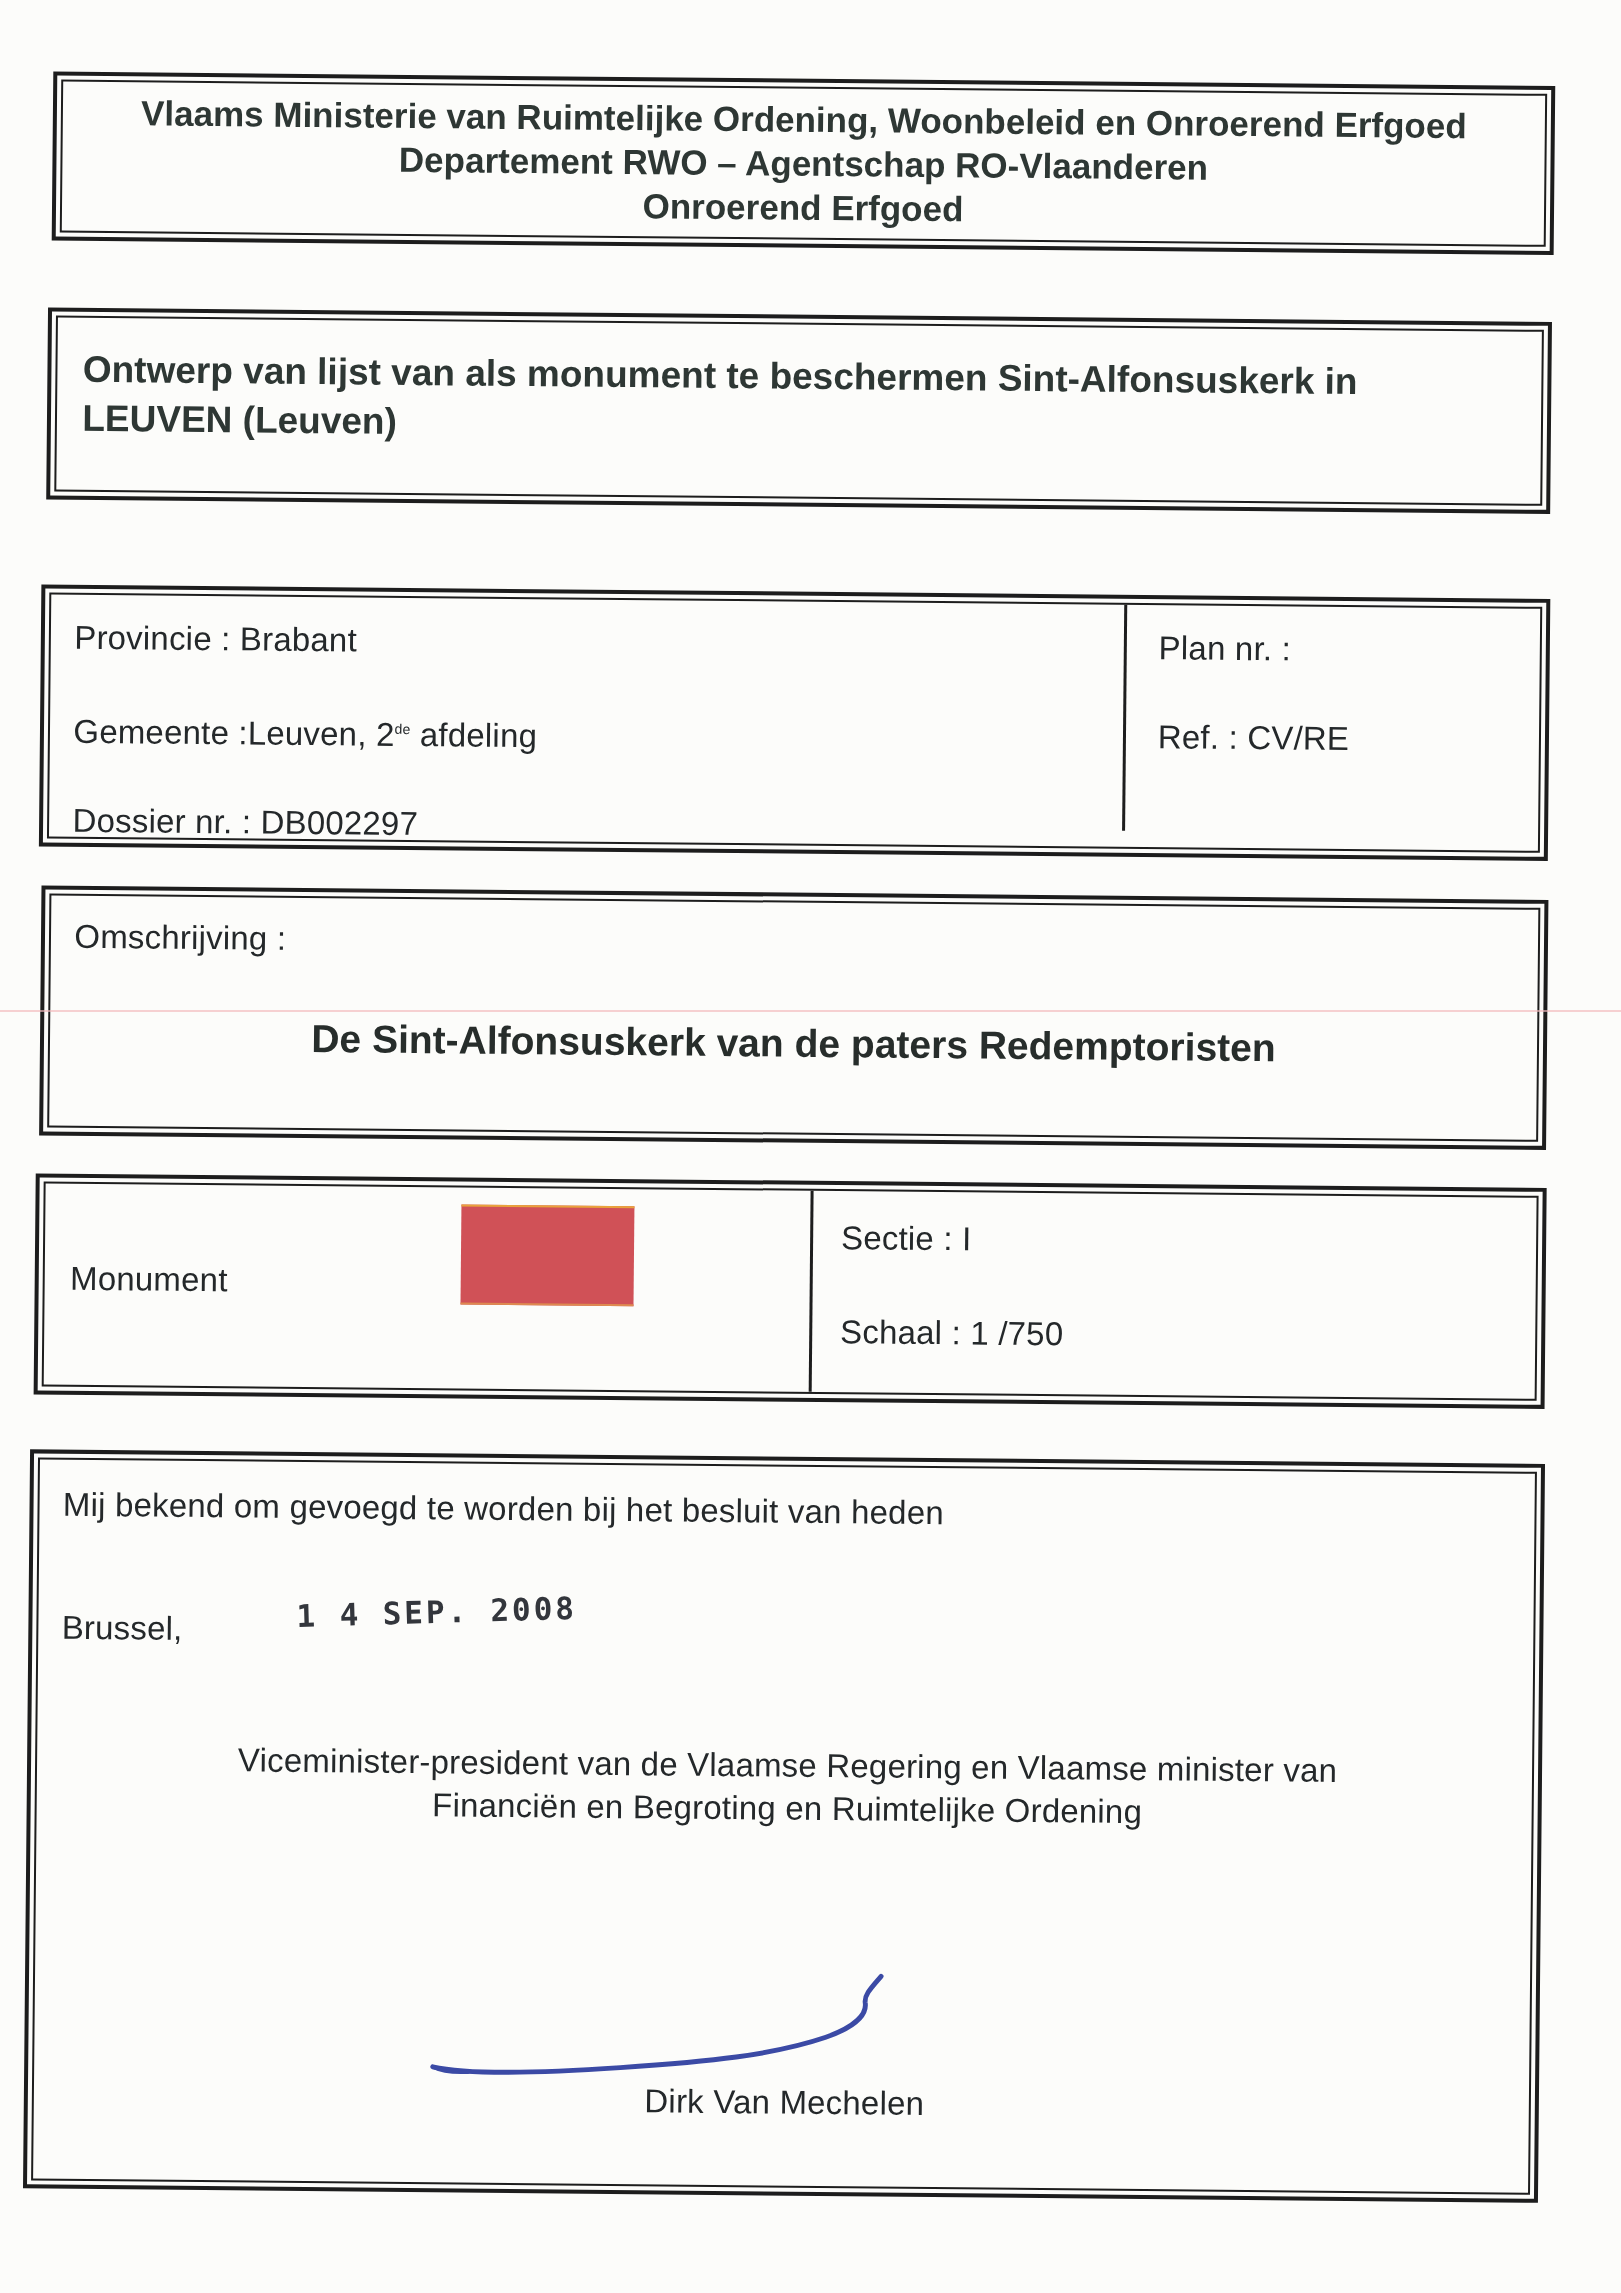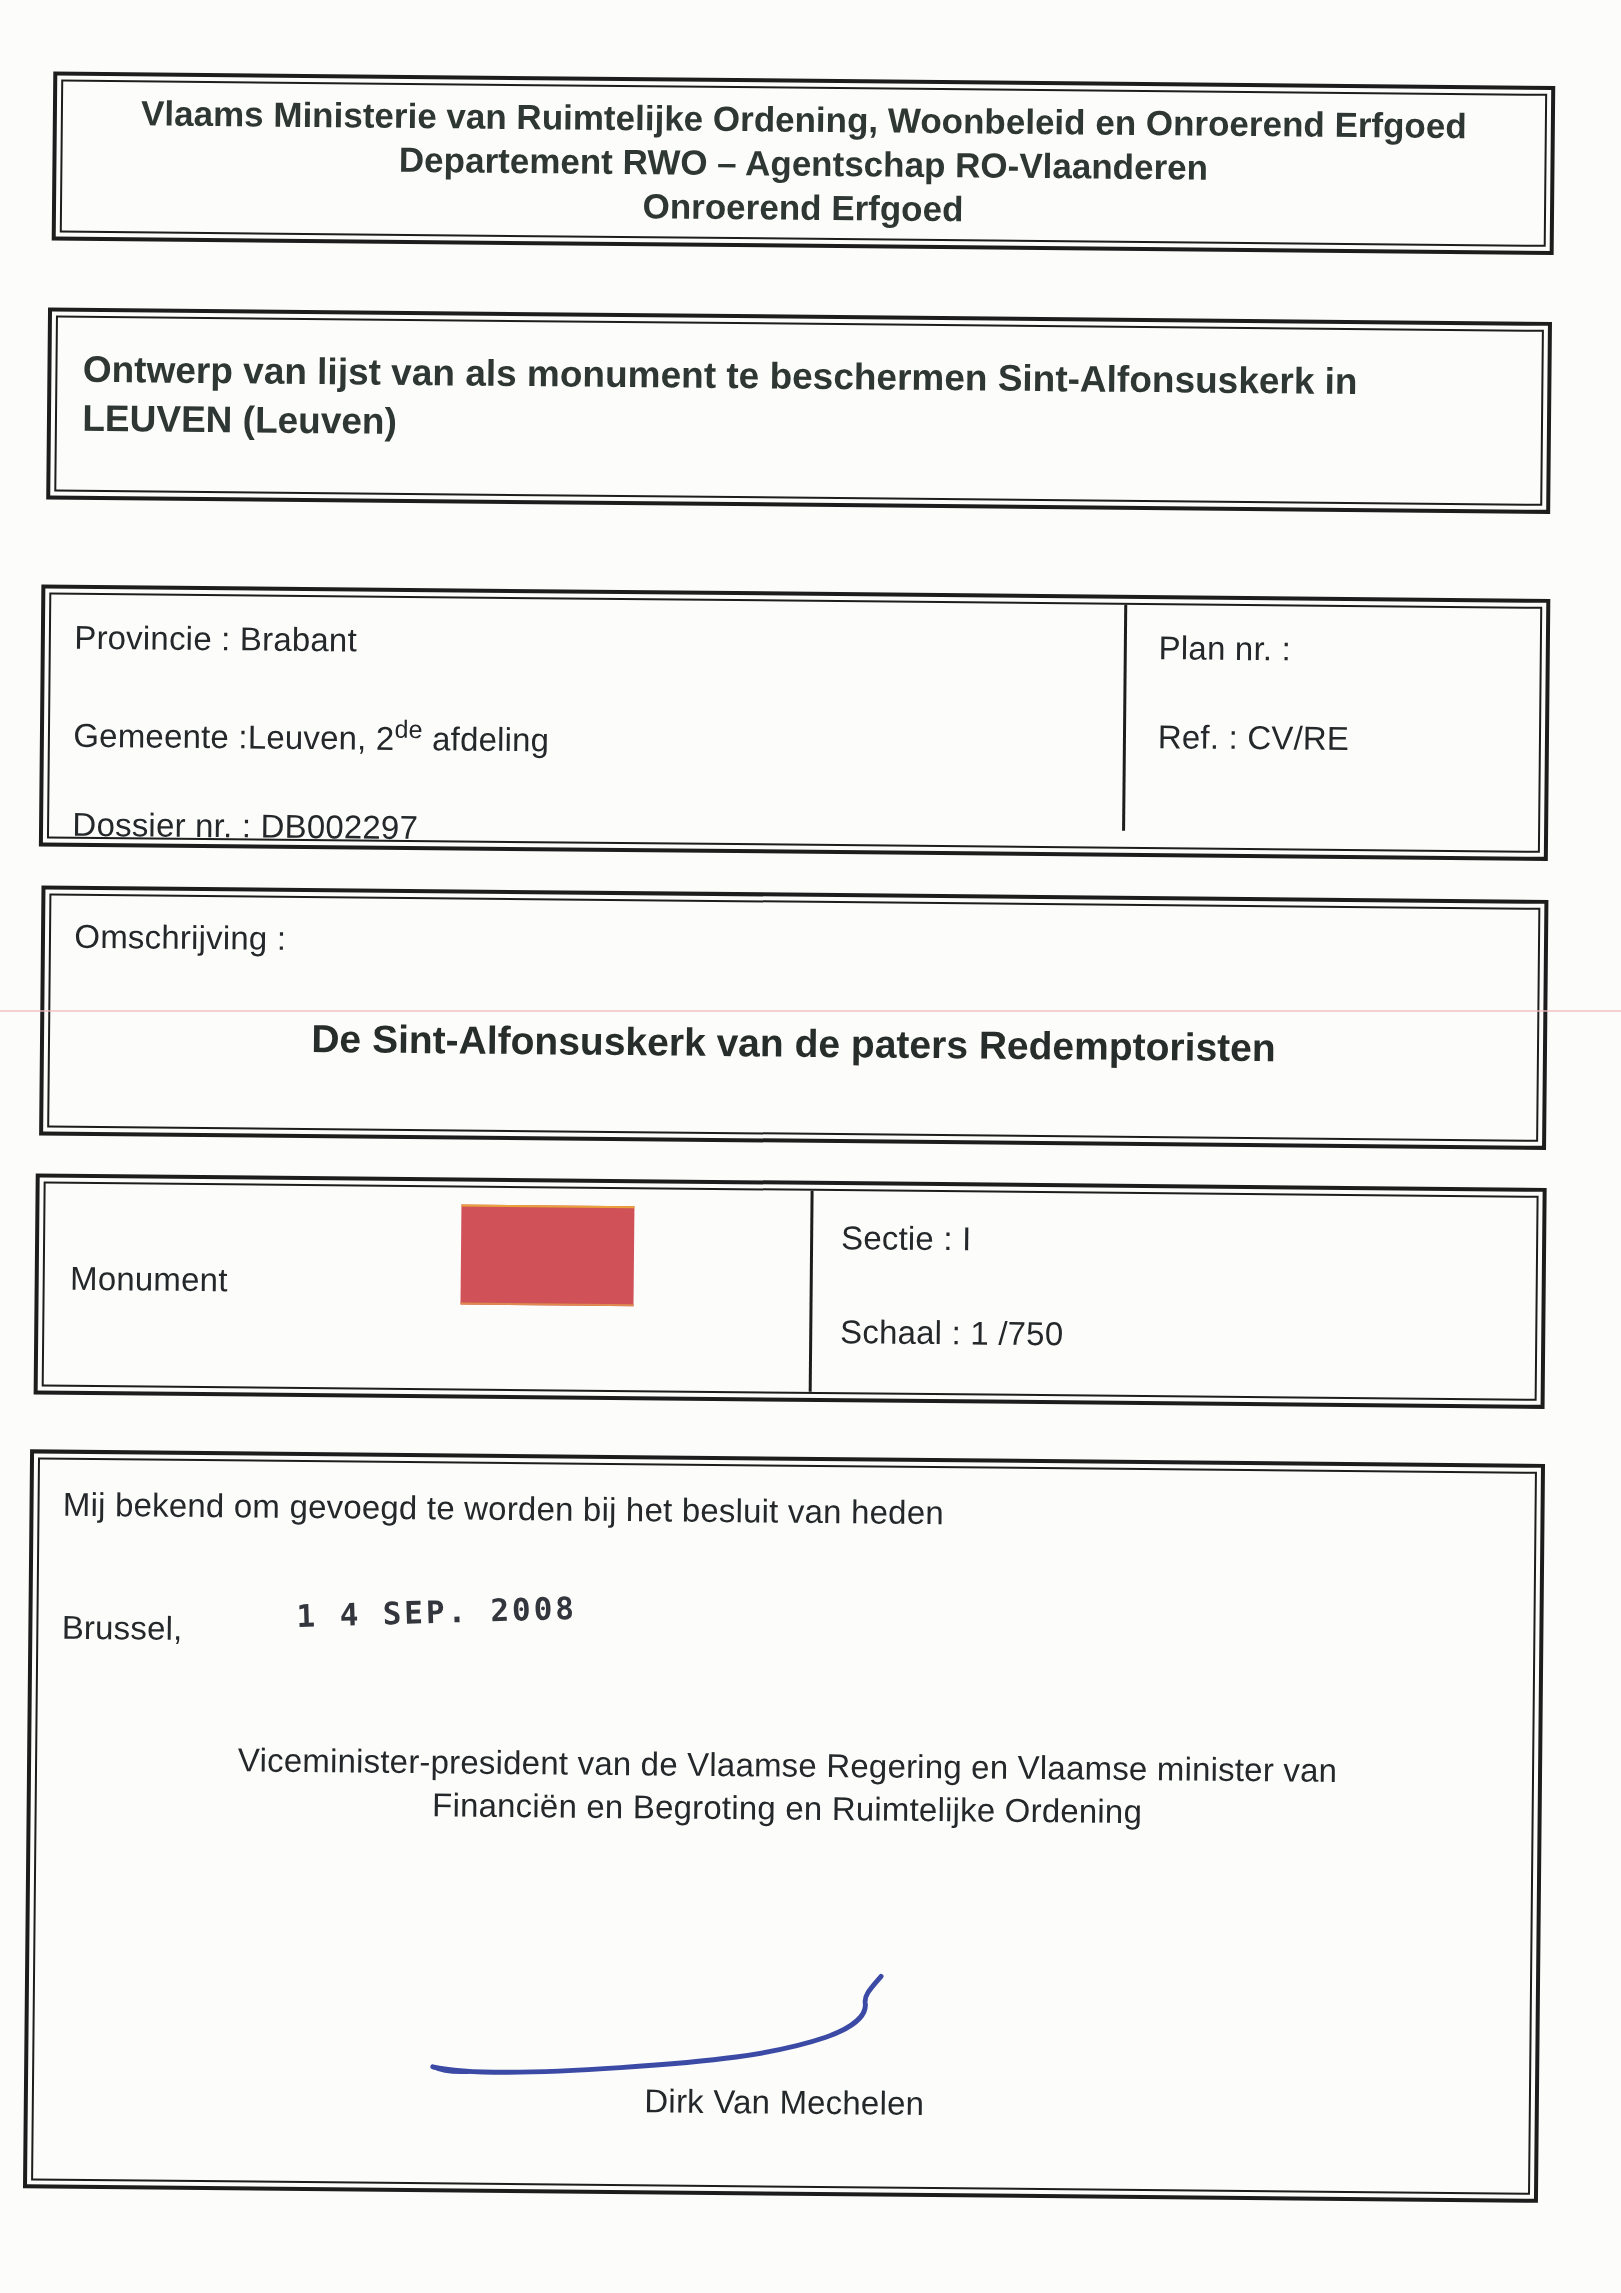--- a/index.html
+++ b/index.html
@@ -24,21 +24,21 @@
 
   
   #title-box{left:51px;top:307px;width:1504px;height:192px;}
   #title-box .dbox-in{padding:27.4px 13.7px 0 25.5px;box-sizing:border-box;}
   #title-box .tline{font-size:37px;line-height:49px;}
 
   
   #info-box{left:47px;top:584px;width:1509px;height:262px;}
   #info-box .left-col{position:absolute;left:23.5px;top:21.6px;}
   #info-box .row{margin-bottom:46px;}
-  #info-box sup{font-size:25px;}
+  #info-box sup{font-size:14px;}
   #info-box .divider{position:absolute;left:1073px;top:0;width:2.9px;height:calc(100% - 15.7px);background:#1d1d1d;}
   #info-box .right-col{position:absolute;left:1108px;top:21.6px;}
 
   
   #desc-box{left:50px;top:885px;width:1507px;height:250px;}
   #desc-box .dbox-in{padding:19.6px 0 0 23.5px;box-sizing:border-box;}
   #desc-box .center-title{margin-top:55px;text-align:center;font-size:39px;line-height:47px;
     font-weight:bold;color:#272d2b;padding-right:23.5px;}
 
   

